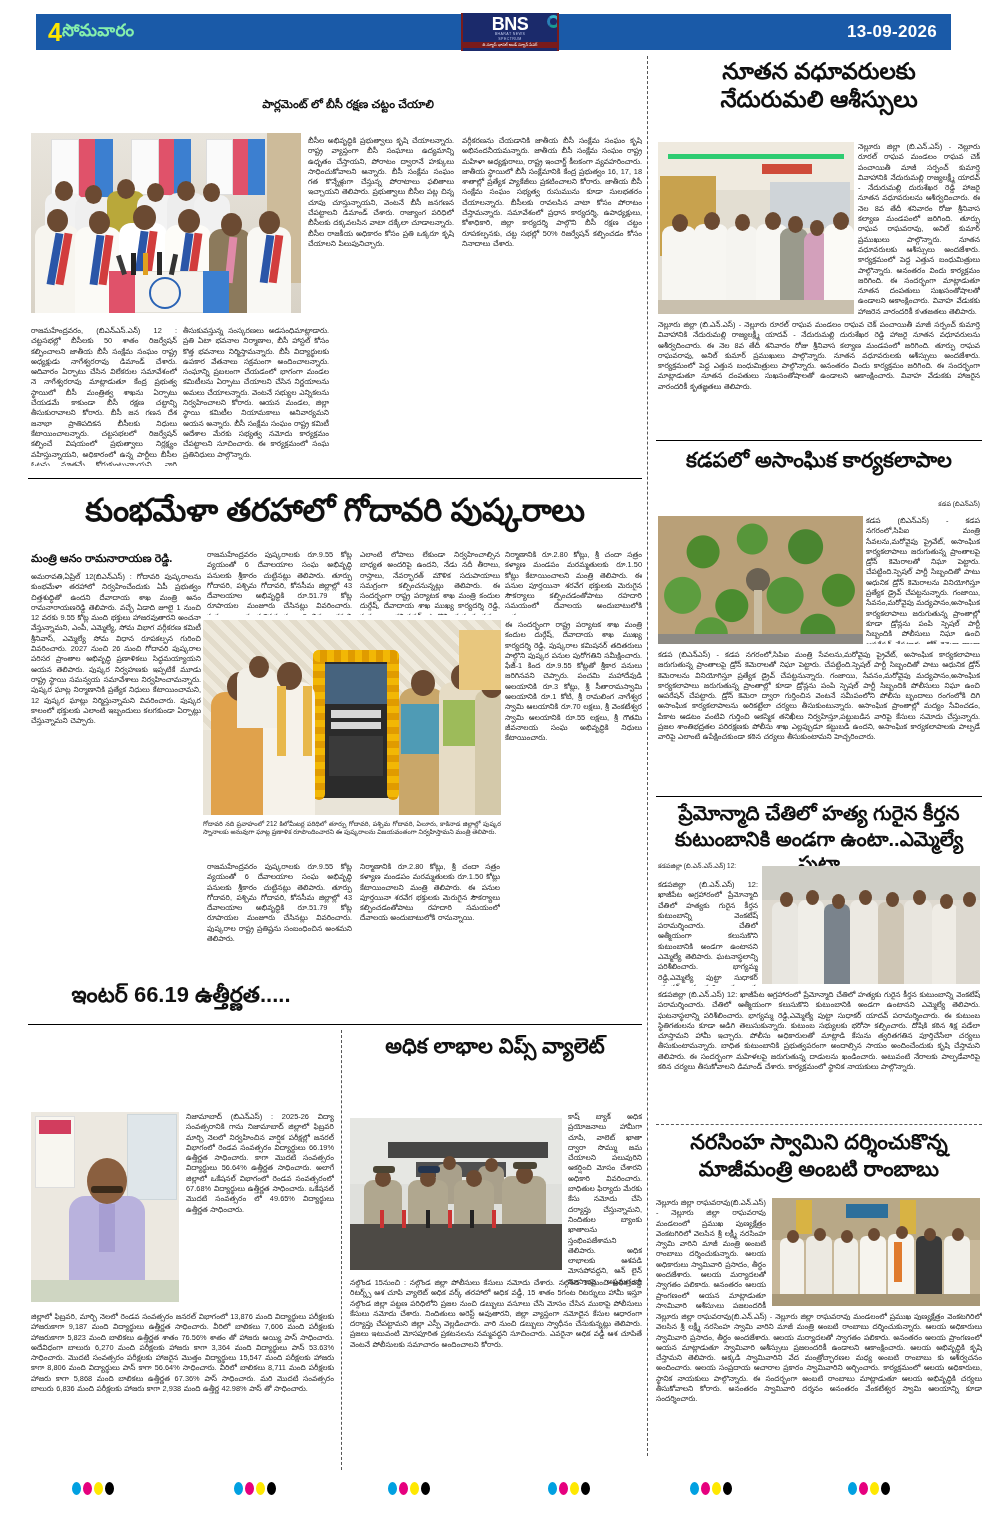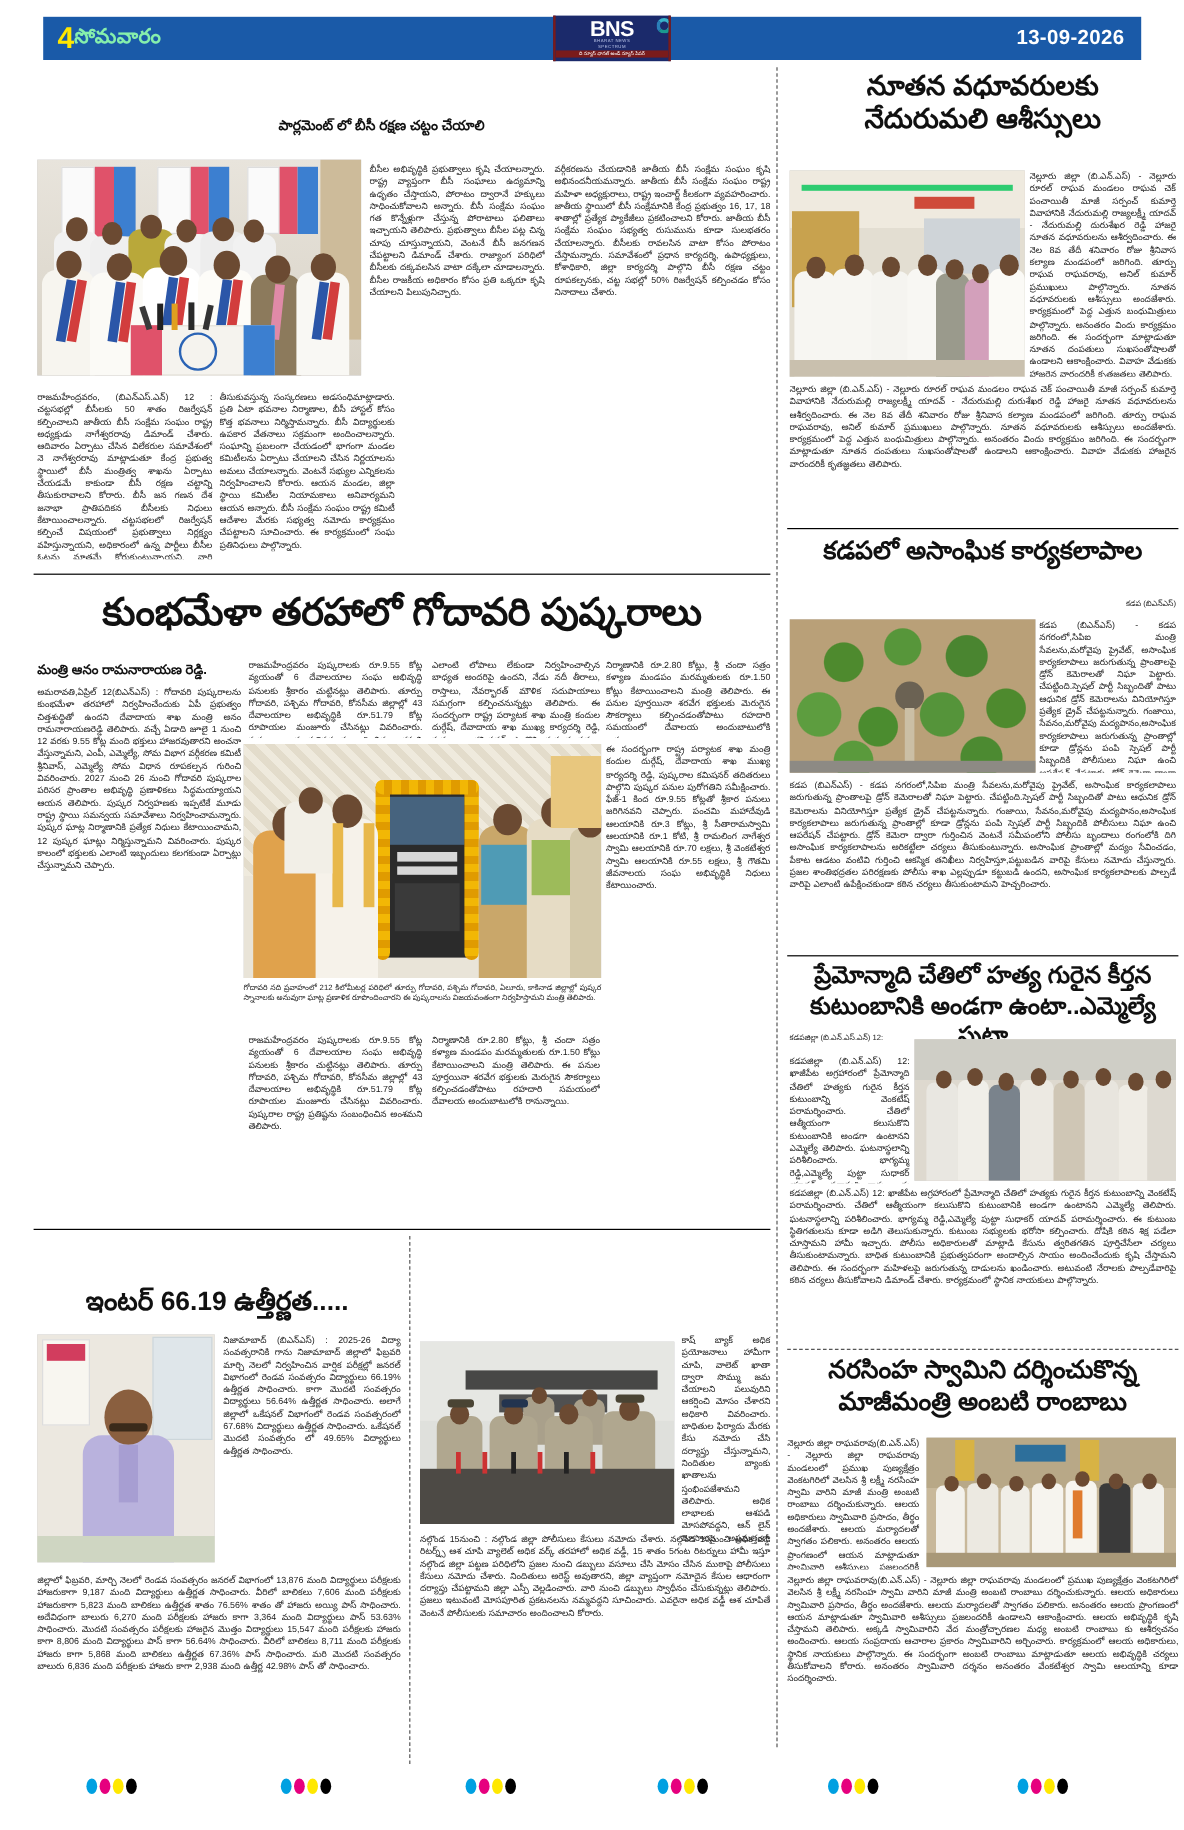--- a/index.html
+++ b/index.html
@@ -87,21 +87,21 @@
       <div class="mh-logo-swirl"></div>
       <div class="mh-logo-sub">BHARAT NEWS</div>
       <div class="mh-logo-sub">SPECTRUM</div>
       <div class="mh-logo-tel">ది న్యూస్ ఛానల్ అండ్ న్యూస్ పేపర్</div>
     </div>
     <span class="mh-date">13-09-2026</span>
   </div>
 
   <div class="rule-dash-v" style="position:absolute;left:647px;top:56px;height:1400px;"></div>
 
-  <div class="sub-hl" style="position:absolute;left:12px;top:98px;width:612px;">పార్లమెంట్ లో  బీసీ రక్షణ చట్టం చేయాలి</div>
+  <div class="sub-hl" style="position:absolute;left:42px;top:98px;width:612px;">పార్లమెంట్ లో  బీసీ రక్షణ చట్టం చేయాలి</div>
 
   <div class="photo" style="left:31px;top:133px;width:270px;height:180px;">
     <div class="ph-wall"></div>
 
     <div style="position:absolute;left:20px;top:6px;width:28px;height:58px;background:#fafafa;border:1px solid #ddd;"></div>
     <div style="position:absolute;left:48px;top:6px;width:16px;height:58px;background:#e0526a;"></div>
     <div style="position:absolute;left:64px;top:6px;width:18px;height:58px;background:#3c7fd0;"></div>
     <div style="position:absolute;left:100px;top:6px;width:28px;height:56px;background:#fafafa;border:1px solid #ddd;"></div>
     <div style="position:absolute;left:128px;top:6px;width:15px;height:56px;background:#e0526a;"></div>
     <div style="position:absolute;left:143px;top:6px;width:17px;height:56px;background:#3c7fd0;"></div>
@@ -215,40 +215,41 @@
 
   <div class="caption" style="position:absolute;left:203px;top:820px;width:298px;">గోదావరి నది ప్రవాహంలో 212 కిలోమీటర్ల పరిధిలో తూర్పు గోదావరి, పశ్చిమ గోదావరి, ఏలూరు, కాకినాడ జిల్లాల్లో పుష్కర స్నానాలకు అనువుగా ఘాట్ల ప్రణాళిక రూపొందించారని ఈ పుష్కరాలను విజయవంతంగా నిర్వహిస్తామని మంత్రి తెలిపారు.</div>
 
   <div class="body-col" style="position:absolute;left:207px;top:862px;width:145px;height:162px;overflow:hidden;">రాజమహేంద్రవరం పుష్కరాలకు రూ.9.55 కోట్ల వ్యయంతో 6 దేవాలయాల సంఘ అభివృద్ధి పనులకు శ్రీకారం చుట్టినట్లు తెలిపారు. తూర్పు గోదావరి, పశ్చిమ గోదావరి, కోనసీమ జిల్లాల్లో 43 దేవాలయాల అభివృద్ధికి రూ.51.79 కోట్ల రూపాయల మంజూరు చేసినట్లు వివరించారు. పుష్కరాల రాష్ట్ర ప్రతిష్టను సంబంధించిన అంశమని తెలిపారు.</div>
   <div class="body-col" style="position:absolute;left:360px;top:620px;width:140px;height:0px;overflow:hidden;"></div>
   <div class="body-col" style="position:absolute;left:505px;top:620px;width:137px;height:404px;overflow:hidden;">ఈ సందర్భంగా రాష్ట్ర పర్యాటక శాఖ మంత్రి కందుల దుర్గేష్, దేవాదాయ శాఖ ముఖ్య కార్యదర్శి రెడ్డి, పుష్కరాల కమిషనర్ తదితరులు పాల్గొని పుష్కర పనుల పురోగతిని సమీక్షించారు. ఫేజ్-1 కింద రూ.9.55 కోట్లతో శ్రీకార పనులు జరిగినవని చెప్పారు. పంచమి మహాదేవుడి ఆలయానికి రూ.3 కోట్లు, శ్రీ సీతారామస్వామి ఆలయానికి రూ.1 కోటి, శ్రీ రామలింగ నాగేశ్వర స్వామి ఆలయానికి రూ.70 లక్షలు, శ్రీ వెంకటేశ్వర స్వామి ఆలయానికి రూ.55 లక్షలు, శ్రీ గౌతమి జీవనాలయ సంఘ అభివృద్ధికి నిధులు కేటాయించారు.</div>
   <div class="body-col" style="position:absolute;left:360px;top:862px;width:140px;height:162px;overflow:hidden;">నిర్మాణానికి రూ.2.80 కోట్లు, శ్రీ చందా సత్రం కళ్యాణ మండపం మరమ్మతులకు రూ.1.50 కోట్లు కేటాయించాలని మంత్రి తెలిపారు. ఈ పనుల పూర్తయినా శరవేగ భక్తులకు మెరుగైన సౌకర్యాలు కల్పించడంతోపాటు రహదారి సమయంలో దేవాలయ అందుబాటులోకి రానున్నాయి.</div>
 
   <div class="rule-h" style="position:absolute;left:28px;top:1024px;width:614px;"></div>
 
-  <div class="hl" style="position:absolute;left:28px;top:1072px;width:306px;font-size:22px;">ఇంటర్ 66.19 ఉత్తీర్ణత.....</div>
+  <div class="hl" style="position:absolute;left:28px;top:982px;width:306px;font-size:22px;">ఇంటర్ 66.19 ఉత్తీర్ణత.....</div>
 
   <div class="photo" style="left:31px;top:1112px;width:148px;height:190px;">
     <div style="position:absolute;inset:0;background:#ece8e0;"></div>
     <div style="position:absolute;left:4px;top:4px;width:40px;height:72px;background:#f8f6f0;border:1px solid #ddd;"></div>
     <div style="position:absolute;left:8px;top:8px;width:32px;height:14px;background:#d23d5e;"></div>
     <div style="position:absolute;left:96px;top:2px;width:50px;height:86px;background:#dfe6ea;border:1px solid #cdd6da;"></div>
     <div style="position:absolute;left:38px;top:84px;width:76px;height:106px;background:#b9b2dd;border-radius:16px 16px 0 0;"></div>
     <div class="head" style="left:56px;top:46px;width:40px;height:46px;background:#8a5f3f;"></div>
     <div style="position:absolute;left:60px;top:74px;width:32px;height:7px;background:#3a2a1a;border-radius:3px;"></div>
     <div style="position:absolute;left:68px;top:92px;width:16px;height:48px;background:#a79ed2;"></div>
     <div style="position:absolute;left:0;top:168px;right:0;height:22px;background:#cfd6c2;"></div>
   </div>
 
   <div class="body-col" style="position:absolute;left:186px;top:1112px;width:148px;height:196px;overflow:hidden;">నిజామాబాద్ (బిఎన్ఎస్) : 2025-26 విద్యా సంవత్సరానికి గాను నిజామాబాద్ జిల్లాలో ఫిబ్రవరి మార్చి నెలలో నిర్వహించిన వార్షిక పరీక్షల్లో జనరల్ విభాగంలో రెండవ సంవత్సరం విద్యార్థులు 66.19% ఉత్తీర్ణత సాధించారు. కాగా మొదటి సంవత్సరం విద్యార్థులు 56.64% ఉత్తీర్ణత సాధించారు. అలాగే జిల్లాలో ఒకేషనల్ విభాగంలో రెండవ సంవత్సరంలో 67.68% విద్యార్థులు ఉత్తీర్ణత సాధించారు. ఒకేషనల్ మొదటి సంవత్సరం లో 49.65% విద్యార్థులు ఉత్తీర్ణత సాధించారు.</div>
 
   <div class="body-col" style="position:absolute;left:31px;top:1312px;width:303px;height:160px;overflow:hidden;">జిల్లాలో ఫిబ్రవరి, మార్చి నెలలో రెండవ సంవత్సరం జనరల్ విభాగంలో 13,876 మంది విద్యార్థులు పరీక్షలకు హాజరుకాగా 9,187 మంది విద్యార్థులు ఉత్తీర్ణత సాధించారు. వీరిలో బాలికలు 7,606 మంది పరీక్షలకు హాజరుకాగా 5,823 మంది బాలికలు ఉత్తీర్ణత శాతం 76.56% శాతం తో హాజరు అయ్యి పాస్ సాధించారు. అదేవిధంగా బాలురు 6,270 మంది పరీక్షలకు హాజరు కాగా 3,364 మంది విద్యార్థులు పాస్ 53.63% సాధించారు. మొదటి సంవత్సరం పరీక్షలకు హాజరైన మొత్తం విద్యార్థులు 15,547 మంది పరీక్షలకు హాజరు కాగా 8,806 మంది విద్యార్థులు పాస్ కాగా 56.64% సాధించారు. వీరిలో బాలికలు 8,711 మంది పరీక్షలకు హాజరు కాగా 5,868 మంది బాలికలు ఉత్తీర్ణత 67.36% పాస్ సాధించారు. మరి మొదటి సంవత్సరం బాలురు 6,836 మంది పరీక్షలకు హాజరు కాగా 2,938 మంది ఉత్తీర్ణ 42.98% పాస్ తో సాధించారు.</div>
 
   <div class="rule-dash-v" style="position:absolute;left:341px;top:1030px;height:440px;"></div>
 
+  <div class="hl" style="position:absolute;left:348px;top:1034px;width:294px;font-size:21px;">అధిక లాభాల విప్స్ వ్యాలెట్</div>
 
   <div class="photo" style="left:350px;top:1118px;width:212px;height:152px;">
     <div style="position:absolute;inset:0;background:#dfe0dc;"></div>
     <div style="position:absolute;left:0;top:0;right:0;height:66px;background:#e6e7e3;"></div>
     <div style="position:absolute;left:38px;top:24px;width:160px;height:16px;background:#2a2a2a;opacity:.85;"></div>
     <div style="position:absolute;left:66px;top:44px;width:90px;height:15px;background:#2a2a2a;opacity:.8;"></div>
 
     <div style="position:absolute;left:86px;top:46px;width:26px;height:40px;background:#a9a08b;border-radius:7px 7px 0 0;"></div>
     <div class="head" style="left:93px;top:38px;width:13px;height:14px;"></div>
     <div style="position:absolute;left:128px;top:48px;width:26px;height:38px;background:#a9a08b;border-radius:7px 7px 0 0;"></div>

